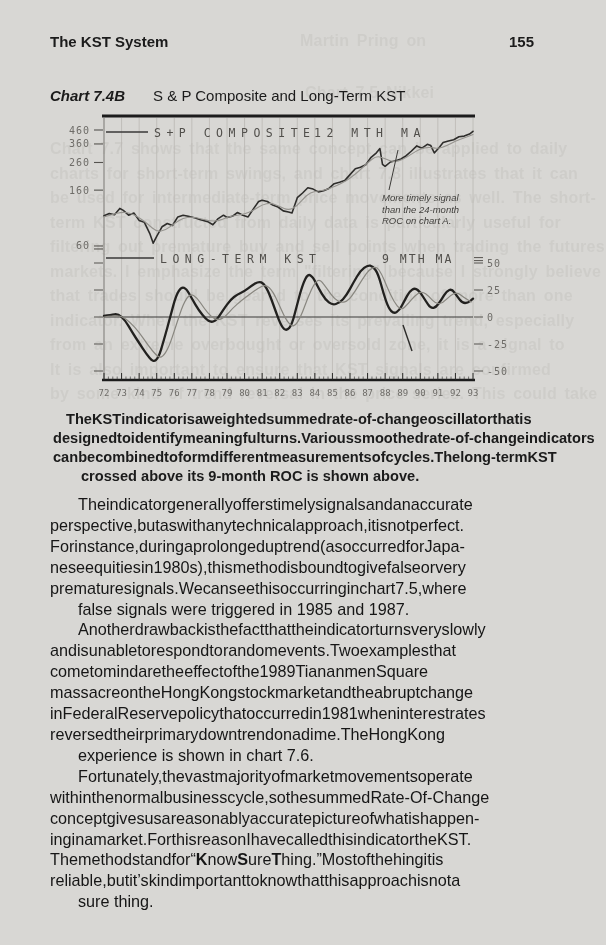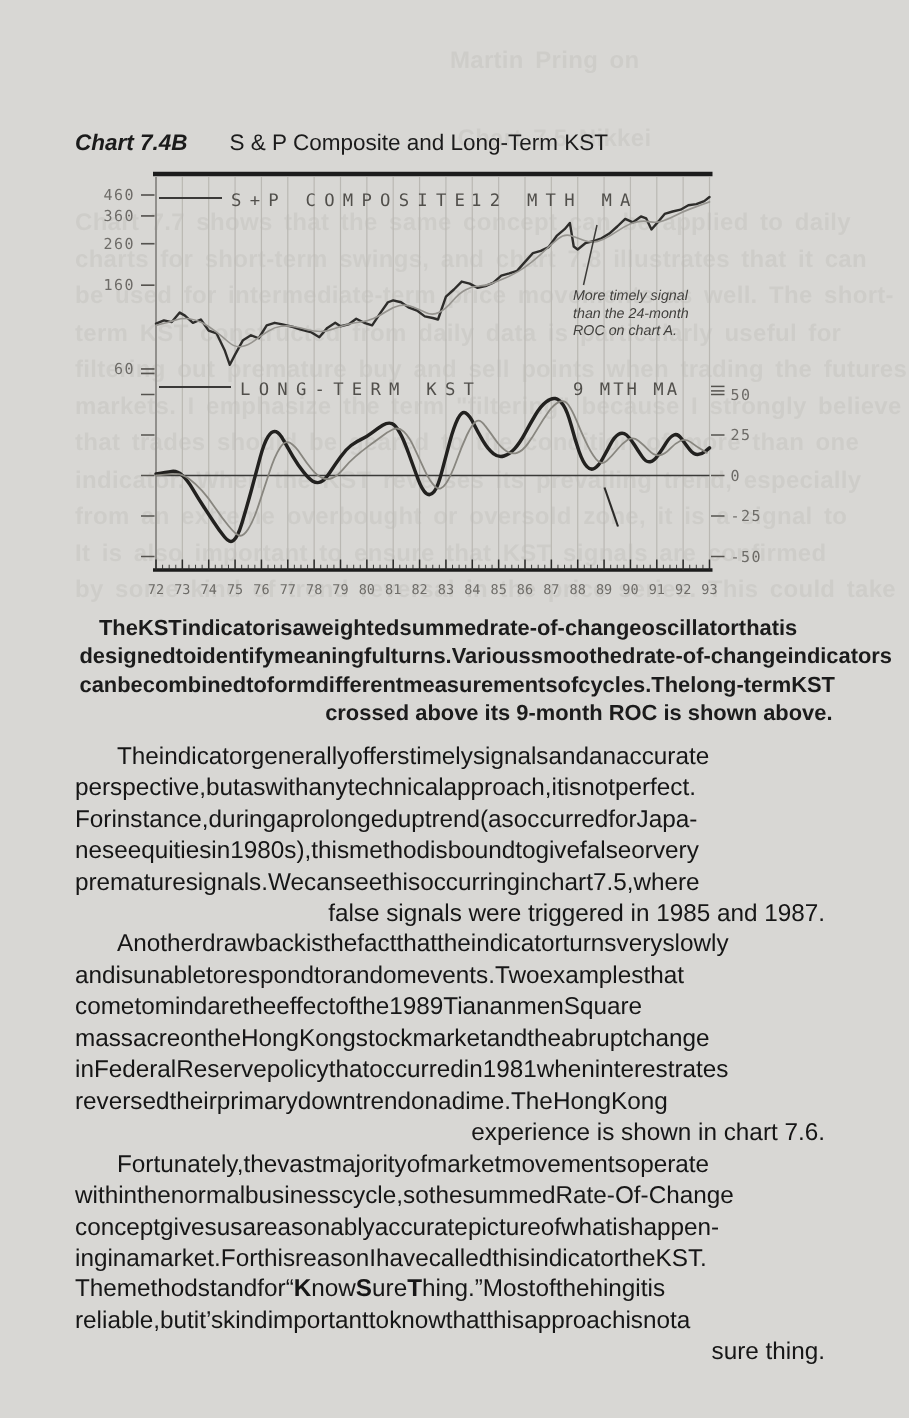--- a/index.html
+++ b/index.html
@@ -21,21 +21,21 @@
   .cleg{position:absolute;font-family:"DejaVu Sans Mono",monospace;font-size:11.5px;
     color:#514f4b;letter-spacing:5.5px;white-space:nowrap;}
   .cleg.tight{letter-spacing:2px;}
   .cnote{position:absolute;left:352px;top:88px;width:110px;font-style:italic;
     font-size:9.5px;line-height:11.5px;color:#403f3c;}
   .caption{position:absolute;top:410px;left:53px;width:502px;font-size:14.6px;
     font-weight:700;line-height:19px;z-index:2;}
   .bodytext{position:absolute;top:494px;left:50px;width:500px;font-size:16.2px;
     line-height:20.9px;color:#161616;z-index:2;}
   .tline{display:flex;justify-content:flex-start;white-space:pre;}
-  .tline.last{justify-content:flex-end;}
+  .tline.last{justify-content:flex-start;margin-left:28px;}
 </style>
 </head>
 <body>
 
 <div class="page">
 
   <div class="ghosts" id="ghosts">
       <div class="ghost" style="left: 300px; top: 32px;">Martin Pring on</div>
       <div class="ghost" style="left: 305px; top: 84px;">Chart 7.5   Nikkei</div>
       <div class="ghost" style="left: 50px; top: 140px;">Chart 7.7 shows that the same concept can be applied to daily</div>
@@ -44,20 +44,24 @@
       <div class="ghost" style="left: 50px; top: 214px;">term KST constructed from daily data is particularly useful for</div>
       <div class="ghost" style="left: 50px; top: 238px;">filtering out premature buy and sell points when trading the futures</div>
       <div class="ghost" style="left: 50px; top: 263px;">markets. I emphasize the term "filtering" because I strongly believe</div>
       <div class="ghost" style="left: 50px; top: 287px;">that trades should be geared to the condition of more than one</div>
       <div class="ghost" style="left: 50px; top: 312px;">indicator. When the KST reverses its prevailing trend, especially</div>
       <div class="ghost" style="left: 50px; top: 336px;">from an extreme overbought or oversold zone, it is a signal to</div>
       <div class="ghost" style="left: 50px; top: 361px;">It is also important to ensure that KST signals are confirmed</div>
       <div class="ghost" style="left: 50px; top: 385px;">by some kind of trend reversal in the price series. This could take</div>
     </div>
 
+  <div class="hdr">
+    <span>The KST System</span>
+    <span>155</span>
+  </div>
 
   <div class="chart-heading">
     <b>Chart 7.4B</b><span>S &amp; P Composite and Long-Term KST</span>
   </div>
 
   <div class="chart-area">
     <svg id="chart-svg" width="548" height="308" viewBox="0 0 548 308">
         <line x1="74" y1="14" x2="74" y2="276" stroke="#8a8884" stroke-width="1.2"></line>
         <line x1="91.57142857142857" y1="14" x2="91.57142857142857" y2="276" stroke="#bab8b3" stroke-width="0.8"></line>
         <line x1="109.14285714285714" y1="14" x2="109.14285714285714" y2="276" stroke="#bab8b3" stroke-width="0.8"></line>

